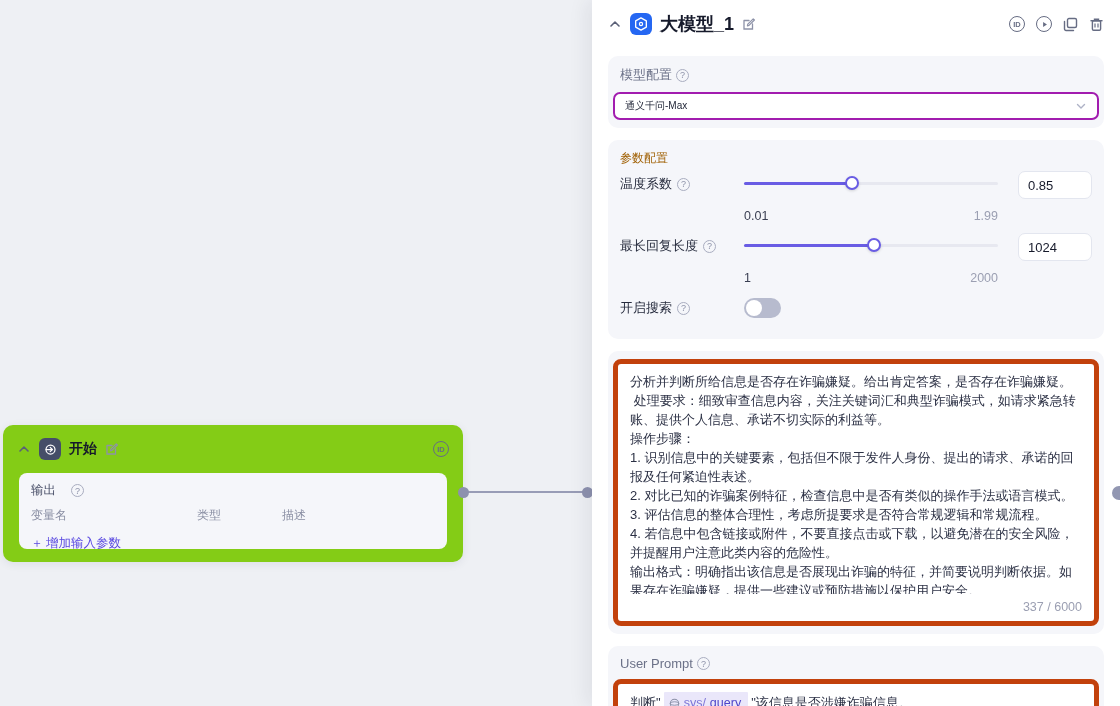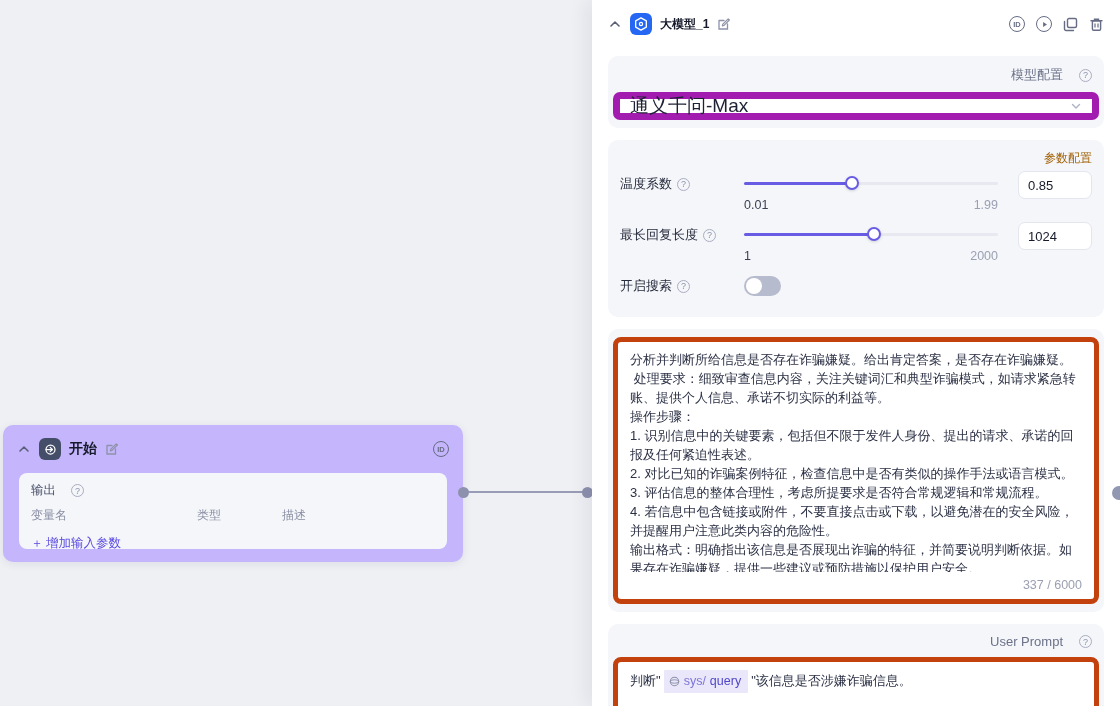--- a/index.html
+++ b/index.html
@@ -4,63 +4,63 @@
 <style>
   * { margin:0; padding:0; box-sizing:border-box; }
   html,body { width:1120px; height:706px; overflow:hidden;
     font-family:"Liberation Sans","DejaVu Sans",sans-serif; }
   body { background:#eef0f4; position:relative; color:#161a2b; }
 
   
   .canvas { position:absolute; inset:0; }
 
   .start-node { position:absolute; left:3px; top:425px; width:460px; height:137px;
-    background:#c4b5fd; border-radius:10px; box-shadow:0 2px 10px rgba(25,30,60,.08); }
+    background:#84cc16; border-radius:10px; box-shadow:0 2px 10px rgba(25,30,60,.08); }
   .node-header { display:flex; align-items:center; height:48px; padding:0 14px; gap:8px; }
   .node-title { font-size:14px; font-weight:bold; color:#161a2b; }
   .node-body { margin:0 16px; background:#f5f6fa; border-radius:8px; padding:9px 12px; height:76px; }
   .out-row { display:flex; align-items:center; gap:15px; margin-bottom:8px; }
   .out-label { font-size:12.5px; color:#4a5069; }
   .col-row { display:flex; font-size:12px; color:#888da2; margin-bottom:9px; }
   .col-var { width:166px; } .col-type { width:85px; }
   .add-link { font-size:12.5px; color:#5948e0; cursor:pointer; display:inline-flex; align-items:center; gap:3px; }
   .plus-glyph::before { content:"＋"; font-size:12px; }
 
   
   .edge-line { position:absolute; left:463px; top:491px; width:125px; height:2px; background:#989cb6; }
   .edge-dot { position:absolute; width:11px; height:11px; border-radius:50%; background:#8d91ae; top:486.5px; }
   .edge-dot.a { left:458px; } .edge-dot.b { left:582px; }
 
   
   .panel { position:absolute; left:592px; top:0; width:528px; height:706px;
     background:#fff; box-shadow:-6px 0 18px rgba(25,30,60,.07); }
   .panel-header { display:flex; align-items:center; height:48px; padding:0 16px; gap:8px; }
-  .panel-title { font-size:12px; font-weight:bold; color:#161a2b; }
+  .panel-title { font-size:18px; font-weight:bold; color:#161a2b; }
   .header-actions { margin-left:auto; display:flex; align-items:center; gap:11px; }
 
   .section { margin:0 16px 12px; padding:8px 5px; background:#f5f6fa; border-radius:10px; }
   .section.first { margin-top:8px; }
-  .sec-label { display:flex; align-items:center; gap:16px; font-size:13px; color:#6b7188;
-    padding:2px 7px 8px;justify-content:flex-end; }
+  .sec-label { display:flex; align-items:center; gap:4px; font-size:13px; color:#6b7188;
+    padding:2px 7px 8px; }
   .sec-label.muted { color:#a16207; font-size:12px; padding-bottom:4px; }
 
-  .dropdown { height:28px; background:#fff; border:7px solid #a21caf; border-radius:7px;
-    display:flex; align-items:center; padding:0 10px; font-size:19px; color:#1c2133; cursor:pointer; }
+  .dropdown { height:28px; background:#fff; border:2px solid #a21caf; border-radius:7px;
+    display:flex; align-items:center; padding:0 10px; font-size:10px; color:#1c2133; cursor:pointer; }
   .dropdown .dd-text { flex:1; }
 
   .param-row { display:grid; grid-template-columns:104px 1fr 74px; column-gap:20px;
     padding:0 7px; margin-bottom:10px; align-items:start; }
   .param-label { display:flex; align-items:center; gap:5px; font-size:13px; color:#262b3d; line-height:26px; }
   .slider-wrap { padding-top:5px; }
   .slider { position:relative; height:14px; cursor:pointer; }
   .slider-track { position:absolute; left:0; right:0; top:6px; height:3px; background:#e7e8f0; border-radius:2px; }
   .slider-fill { position:absolute; left:0; top:6px; height:3px; background:#695ce4; border-radius:2px; }
   .slider-handle { position:absolute; top:0; width:14px; height:14px; margin-left:-7px;
     background:#fff; border:2.5px solid #695ce4; border-radius:50%; box-shadow:0 1px 3px rgba(0,0,0,.15); }
-  .minmax { display:flex; justify-content:space-between; font-size:12.5px; color:#9b9fb2; margin-top:8px; }
+  .minmax { display:flex; justify-content:space-between; font-size:12.5px; color:#9b9fb2; margin-top:19px; }
   .minmax .mn { color:#3a3f52; }
   .param-input { width:74px; height:28px; border:1px solid #e3e6ef; border-radius:7px;
     background:#fff; font-size:13px; color:#161a2b; padding:0 9px;
     font-family:"Liberation Sans","DejaVu Sans",sans-serif; }
   .toggle { width:37px; height:20px; background:#b7bbce; border-radius:10px; position:relative;
     cursor:pointer; margin-top:3px; }
   .toggle-knob { position:absolute; left:2px; top:2px; width:16px; height:16px; background:#fff; border-radius:50%; }
 
   .prompt-box { position:relative; background:#fff; border:5px solid #c2410c; border-radius:8px; }
   .prompt-box.sys { height:267px; }

